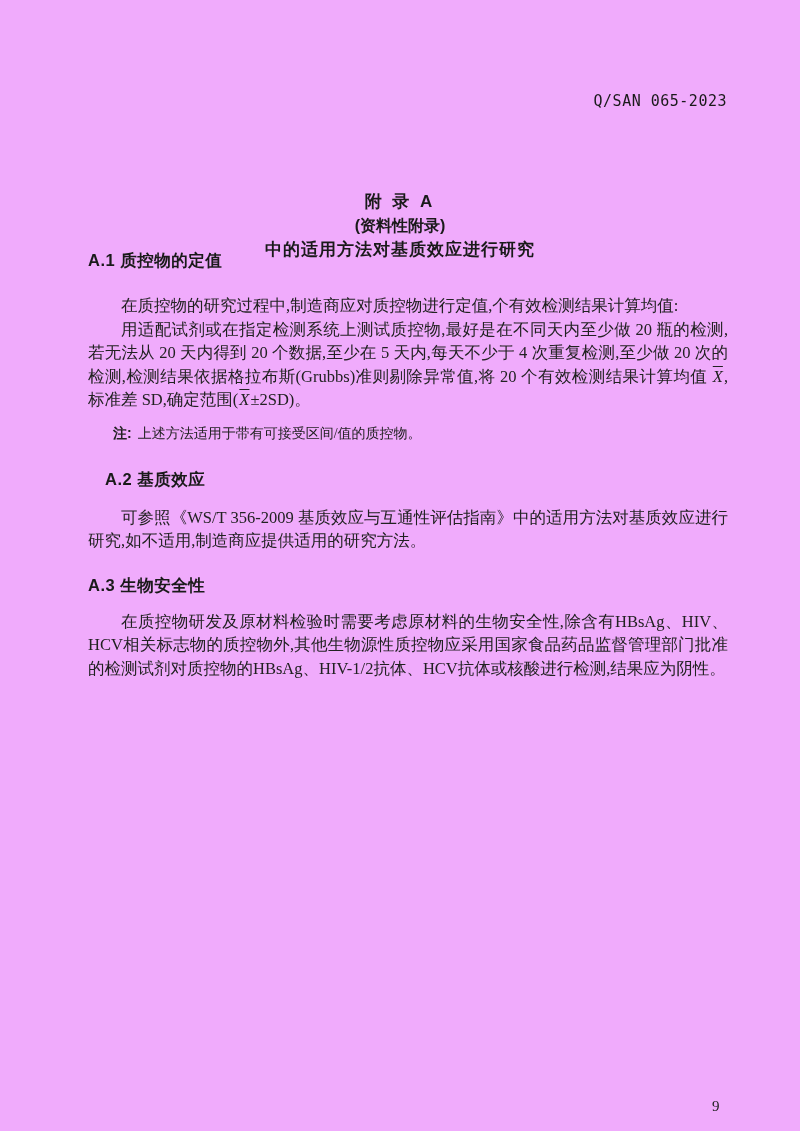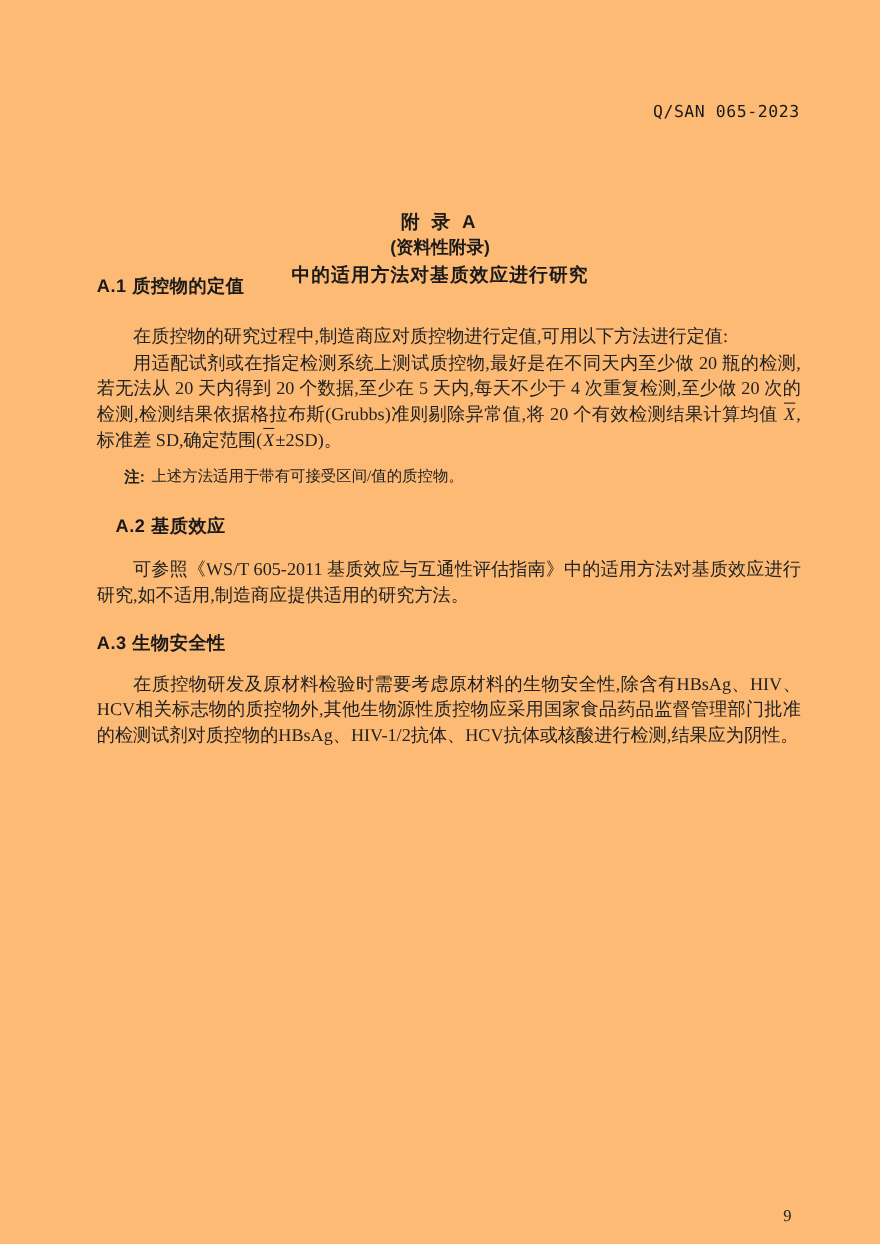--- a/index.html
+++ b/index.html
@@ -11,21 +11,21 @@
     height: 1131px;
     background: #ffffff;
     position: relative;
     color: #222222;
     font-family: "Liberation Serif", "DejaVu Serif", serif;
     overflow: hidden;
   }
   .page {
     position: absolute;
     inset: 0;
-    background: #fdba74;
+    background: #f0abfc;
   }
   .doc-code {
     position: absolute;
     top: 92px;
     right: 73px;
     font-family: "DejaVu Sans Mono", "Liberation Mono", monospace;
     font-size: 15px;
     letter-spacing: 0.5px;
     color: #1a1a1a;
   }
@@ -122,35 +122,35 @@
   <div class="title-block">
     <div class="title-line1">附 录 A</div>
     <div class="title-line2">(资料性附录)</div>
     <div class="title-line3">中的适用方法对基质效应进行研究</div>
   </div>
 
   <div class="main">
 
     <div class="section-heading h-a1">A.1 质控物的定值</div>
 
-    <p class="body-para">在质控物的研究过程中,制造商应对质控物进行定值,可用以下方法进行定值:</p>
+    <p class="body-para">在质控物的研究过程中,制造商应对质控物进行定值,个有效检测结果计算均值:</p>
 
     <p class="body-para"><span>用适配试剂或在指定检测系统上测试质控物,最好是在不同天内至少做 20 瓶的检测,若无法从 20 天内得到 20 个数据,至少在 5 天内,每天不少于 4 次重复检测,至少做 20 次的检测,检测结果依据格拉布斯(Grubbs)准则剔除异常值,将 20 个有效检测结果计算均值 </span><span class="xbar">X</span><span>,标准差 SD,确定范围(</span><span class="xbar">X</span><span>±2SD)。</span></p>
 
     <div class="note-block">
       <div class="note-first">
         <span class="note-label">注:</span>
         <span>上述方法适用于带有可接受区间/值的质控物。</span>
       </div>
     </div>
 
     <div class="section-heading h-a2">A.2 基质效应</div>
 
 
-    <p class="body-para">可参照《WS/T 605-2011 基质效应与互通性评估指南》中的适用方法对基质效应进行研究,如不适用,制造商应提供适用的研究方法。</p>
+    <p class="body-para">可参照《WS/T 356-2009 基质效应与互通性评估指南》中的适用方法对基质效应进行研究,如不适用,制造商应提供适用的研究方法。</p>
 
     <div class="section-heading h-a3">A.3 生物安全性</div>
 
     <p class="body-para">在质控物研发及原材料检验时需要考虑原材料的生物安全性,除含有HBsAg、HIV、HCV相关标志物的质控物外,其他生物源性质控物应采用国家食品药品监督管理部门批准的检测试剂对质控物的HBsAg、HIV-1/2抗体、HCV抗体或核酸进行检测,结果应为阴性。</p>
 
   </div>
 
   <div class="page-number">9</div>
 
 </div>

